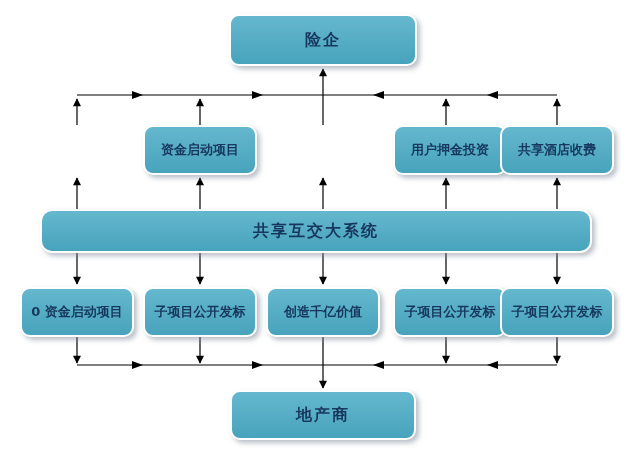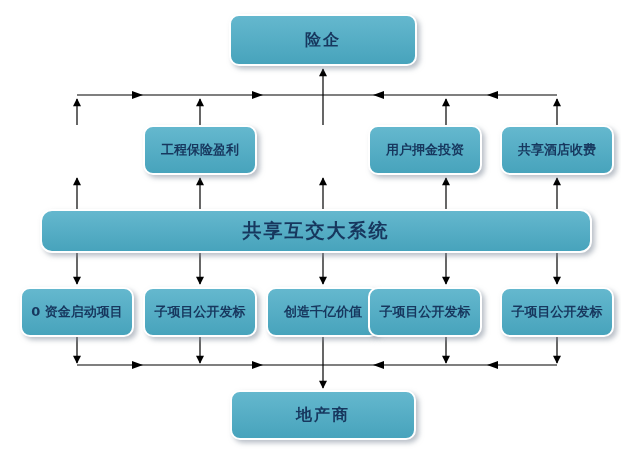--- a/index.html
+++ b/index.html
@@ -22,26 +22,26 @@
     border-radius:10px;
     box-shadow:3px 3px 5px rgba(130,140,155,.55);
     box-sizing:border-box;
     color:var(--node-text);
     font-weight:bold;
     text-align:center;
   }
   .lbl{pointer-events:none;}
   .node.small{width:114px;height:50px;font-size:13px;}
   .node.big{font-size:16px;letter-spacing:2px;}
-  .node.band{left:40px;top:209px;width:552px;height:44px;font-size:19px;border-radius:12px;letter-spacing:2px;}
+  .node.band{left:40px;top:209px;width:552px;height:44px;font-size:16px;border-radius:12px;letter-spacing:2px;}
   .top-node{left:229px;top:14px;width:188px;height:52px;}
   .bottom-node{left:230px;top:390px;width:186px;height:50px;}
   .r2{top:125px;}
   .r3{top:287px;}
-  .c1{left:20px;} .c2{left:143px;} .c3{left:266px;} .c4{left:368px;} .c5{left:500px;}
+  .c1{left:20px;} .c2{left:143px;} .c3{left:266px;} .c4{left:393px;} .c5{left:500px;}
 </style>
 </head>
 <body>
 
 <div class="canvas">
 
   <svg class="connectors" viewBox="0 0 637 450" xmlns="http://www.w3.org/2000/svg">
     <defs>
       <marker id="ah" viewBox="0 0 10 10" refX="9" refY="5" markerWidth="10" markerHeight="8" orient="auto" markerUnits="userSpaceOnUse">
         <path d="M0,0 L10,5 L0,10 z" fill="#000"></path>
@@ -97,21 +97,21 @@
       <polygon points="384,361 373,365 384,369"></polygon>
       <polygon points="498,361 487,365 498,369"></polygon>
     </g>
   </svg>
 
   <div class="node big top-node">
     <span class="lbl">险企</span>
   </div>
 
   <div class="node small r2 c2">
-    <span class="lbl">工程保险盈利</span>
+    <span class="lbl">资金启动项目</span>
   </div>
   <div class="node small r2 c4">
     <span class="lbl">用户押金投资</span>
   </div>
   <div class="node small r2 c5">
     <span class="lbl">共享酒店收费</span>
   </div>
 
   <div class="node band">
     <span class="lbl">共享互交大系统</span>

